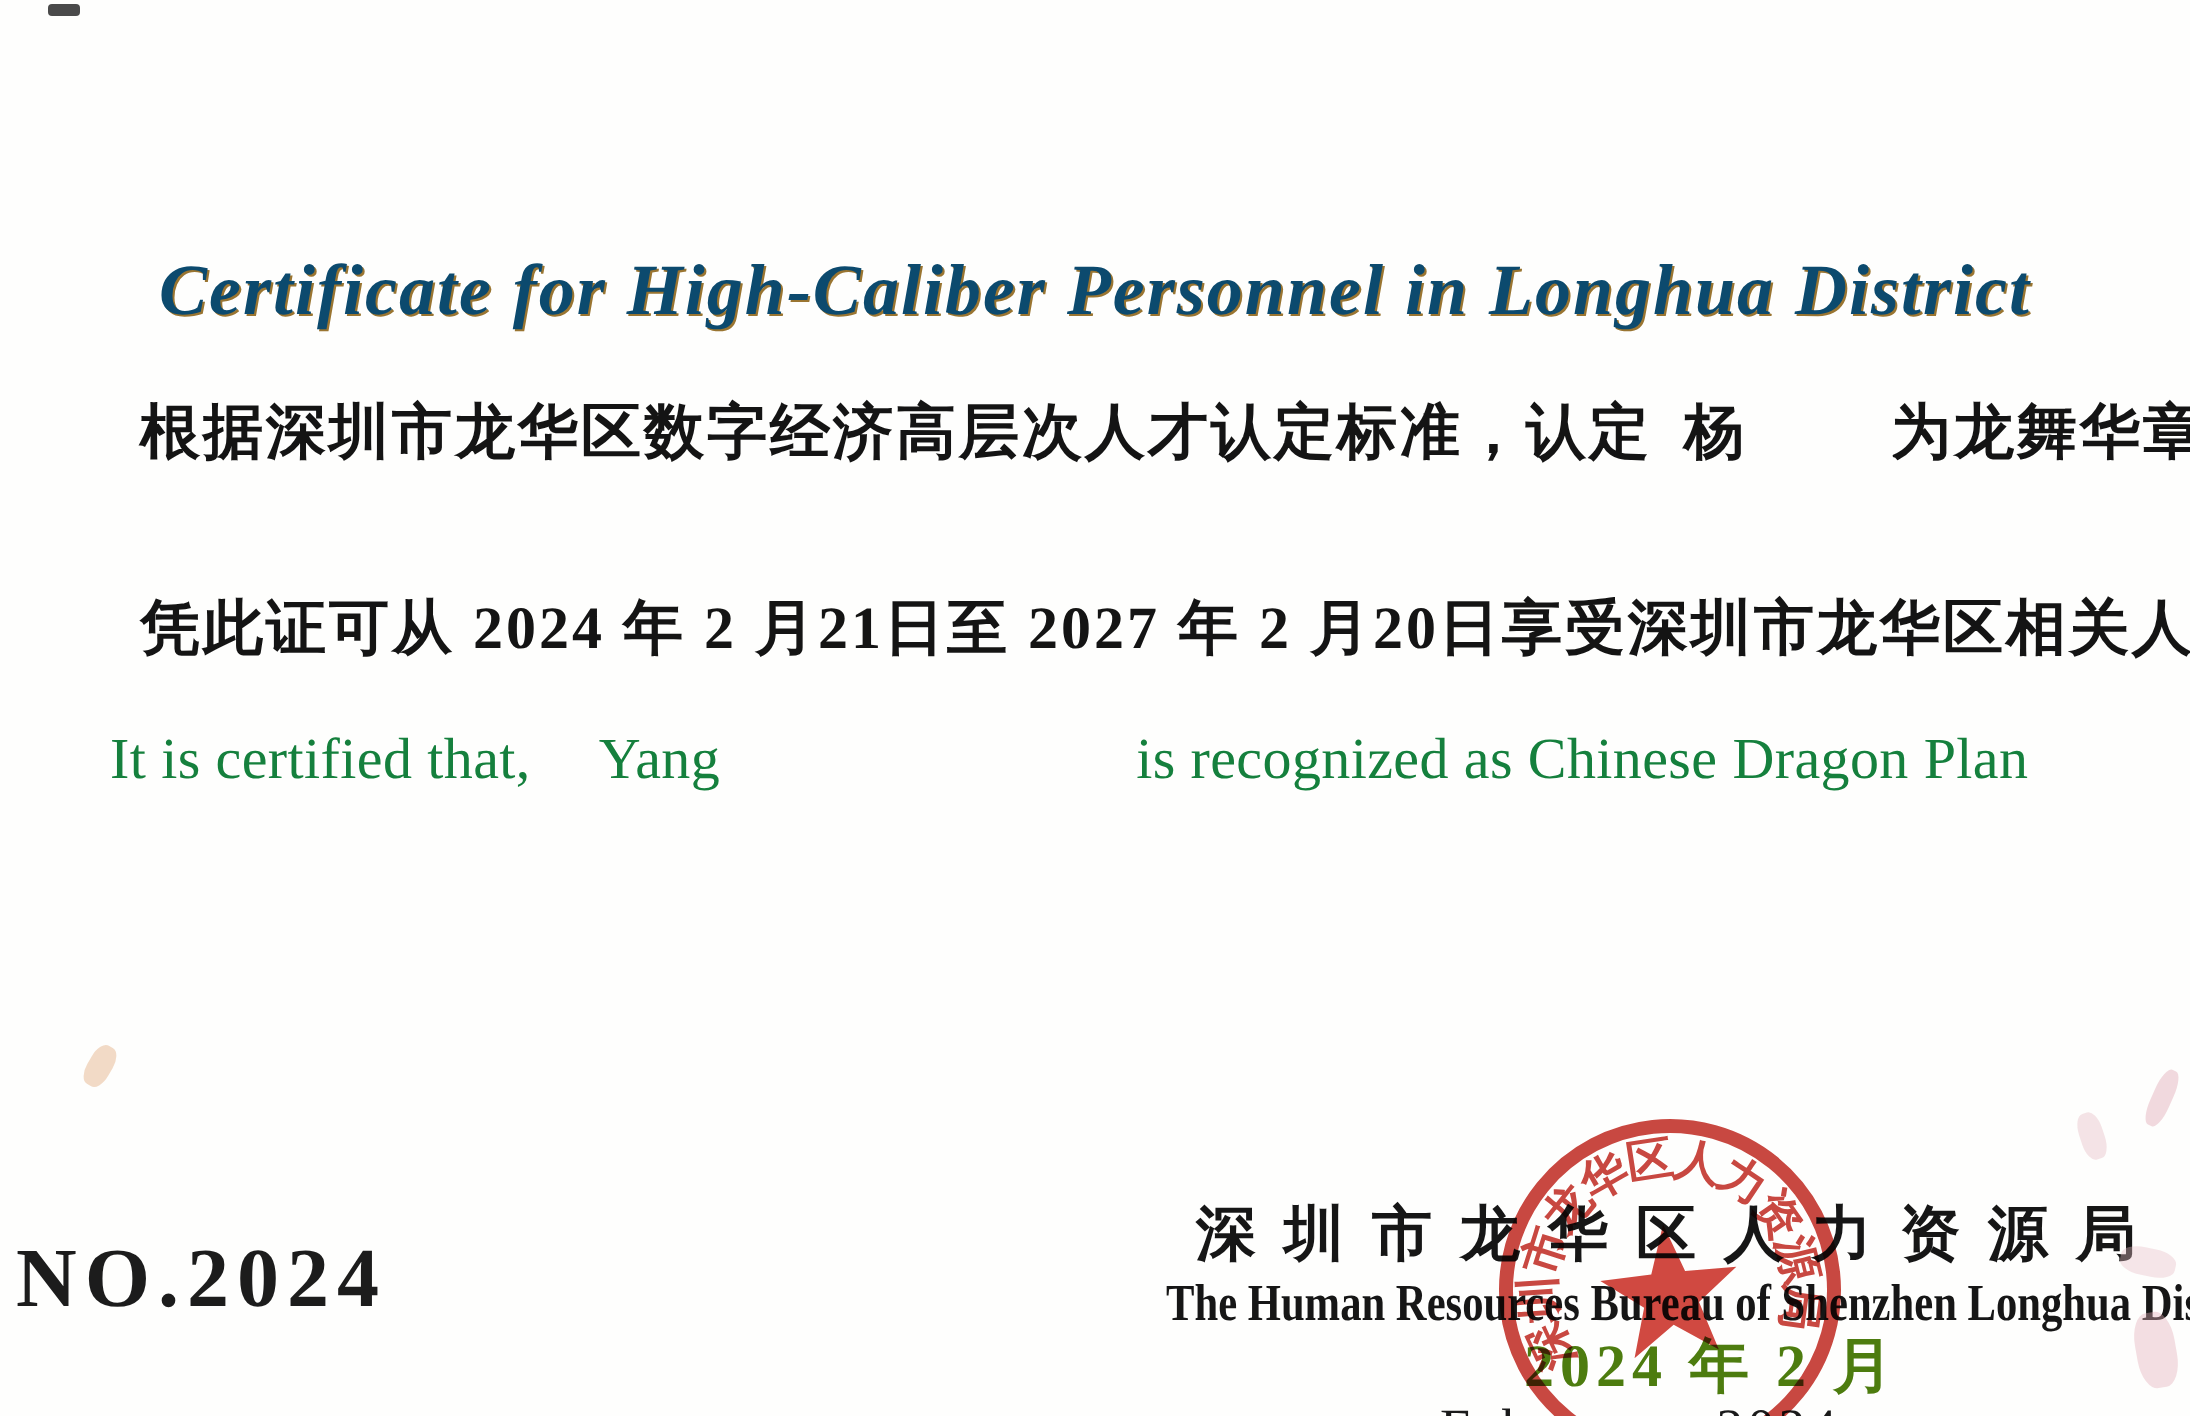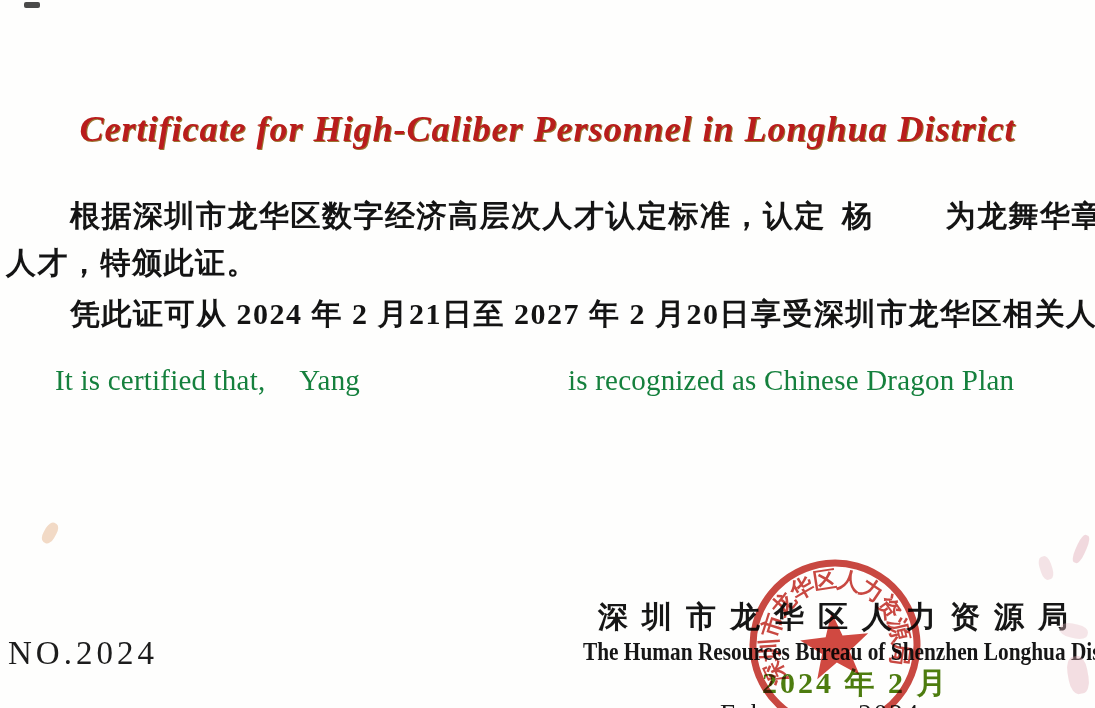--- a/index.html
+++ b/index.html
@@ -22,35 +22,35 @@
     color:#f0dcab;
     text-shadow:
       -2px -2px 0 #b5893c, 2px -2px 0 #b5893c,
       -2px  2px 0 #b5893c, 2px  2px 0 #b5893c,
       -2px  0   0 #b5893c, 2px  0   0 #b5893c,
        0   -2px 0 #b5893c, 0    2px 0 #b5893c,
        3px  4px 1px #a27a30;
     white-space:nowrap;
   }
   .subtitle{
-    position:absolute;top:108px;left:0;width:1095px;
+    position:absolute;top:124px;left:0;width:1095px;
     text-align:center;
     font-style:italic;font-weight:700;
     font-size:36px;letter-spacing:1px;
-    color:#b91c1c;
+    color:#0c4a6e;
     text-shadow:1px 1px 0 #9a7531;
     white-space:nowrap;
   }
   
   .line{position:absolute;left:6px;white-space:nowrap;}
   .cn{font-size:30px;font-weight:600;letter-spacing:1.5px;color:#141414;}
   .en{font-size:29px;font-weight:400;letter-spacing:0.2px;color:#15803d;}
   .gap{display:inline-block;height:1px;vertical-align:baseline;}
   
-  .serial{position:absolute;left:8px;top:635px;font-size:33px;letter-spacing:4px;color:#1c1c1c;}
+  .serial{position:absolute;left:8px;top:616px;font-size:42px;letter-spacing:4px;color:#1c1c1c;font-weight:bold;}
   .bureau-cn{
     position:absolute;left:598px;top:597px;
     font-size:30px;font-weight:700;letter-spacing:14px;
     color:#161616;white-space:nowrap;
   }
   .bureau-en{
     position:absolute;left:583px;top:637px;
     font-size:26px;font-weight:600;
     transform:scaleX(0.82);transform-origin:left top;
     color:#161616;white-space:nowrap;
@@ -87,21 +87,20 @@
 <body>
 
 <div class="page">
 
   <div class="subtitle">Certificate for High-Caliber Personnel in Longhua District</div>
 
   <div class="line cn" style="top:196px">
     <i class="gap" style="width:64px"></i><span>根据深圳市龙华区数字经济高层次人才认定标准，认定</span><i class="gap" style="width:16px"></i><span>杨</span><i class="gap" style="width:72px"></i><span>为龙舞华章计划</span>
   </div>
 
-  <div class="line cn" style="top:243px">人才，特颁此证。</div>
 
   <div class="line cn" style="top:294px">
     <i class="gap" style="width:64px"></i><span>凭此证可从 2024 年 2 月21日至 2027 年 2 月20日享受深圳市龙华区相关人才优惠政策。</span>
   </div>
 
   <div class="line en" style="top:364px">
     <i class="gap" style="width:49px"></i><span>It is certified that,</span><i class="gap" style="width:34px"></i><span>Yang</span><i class="gap" style="width:208px"></i><span>is recognized as Chinese Dragon Plan</span>
   </div>
 
 

